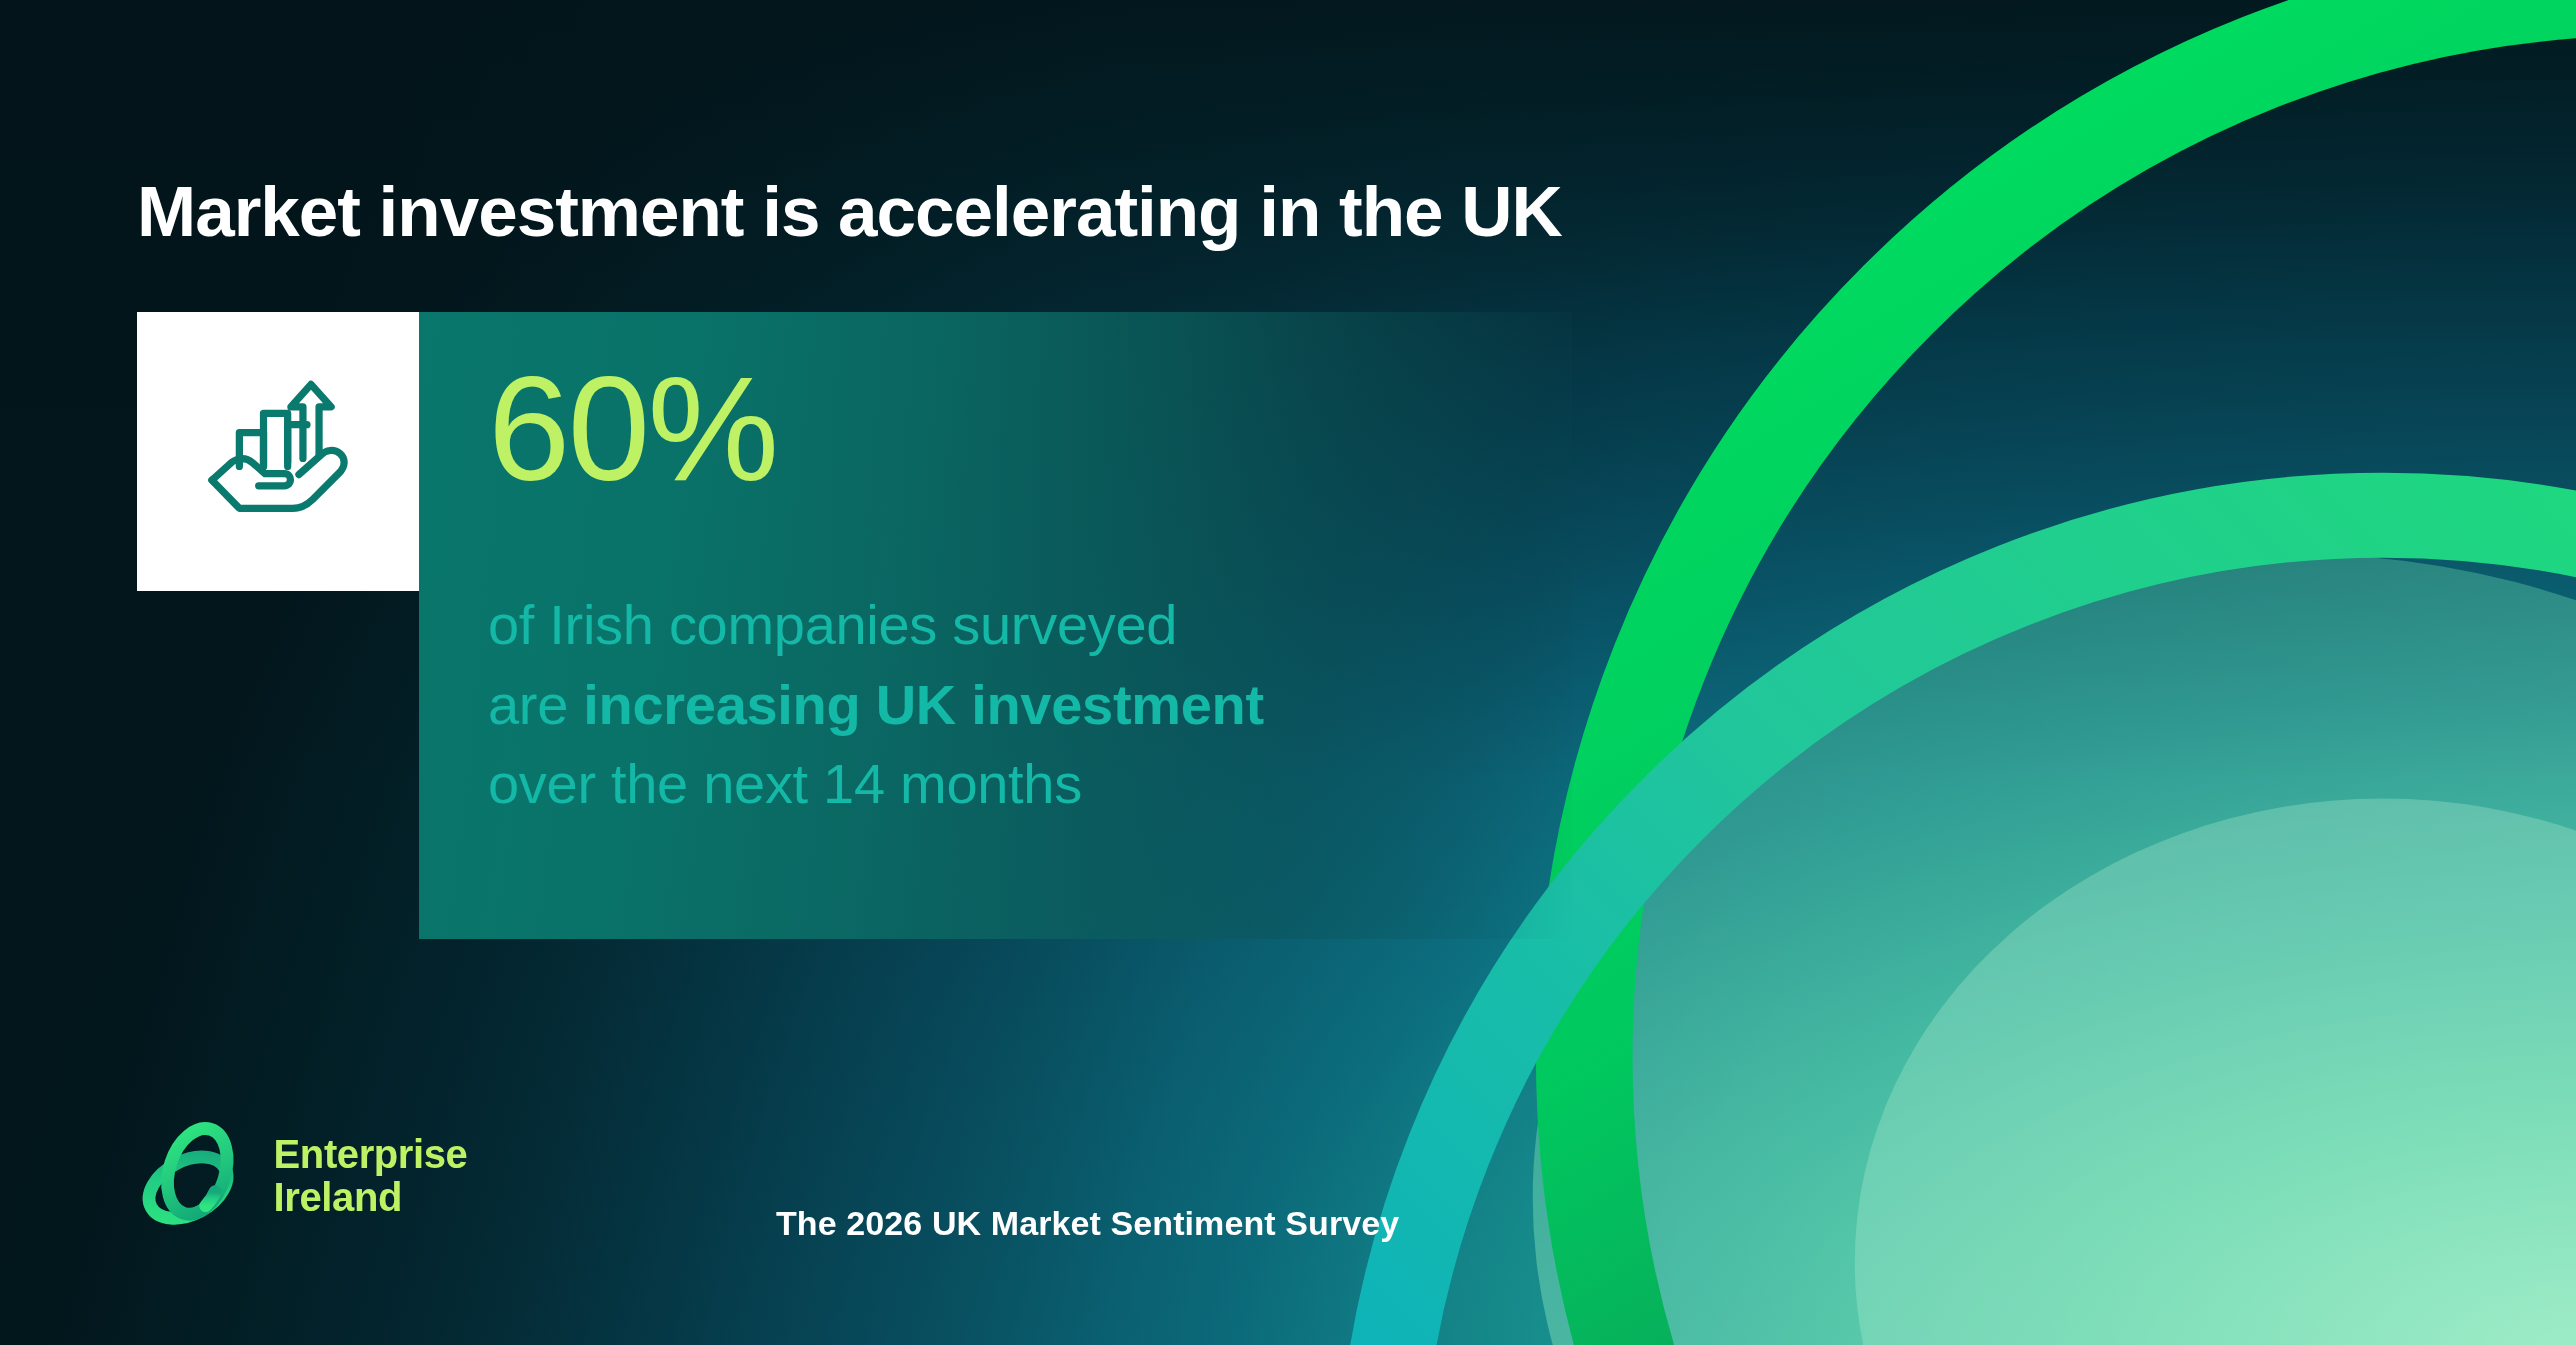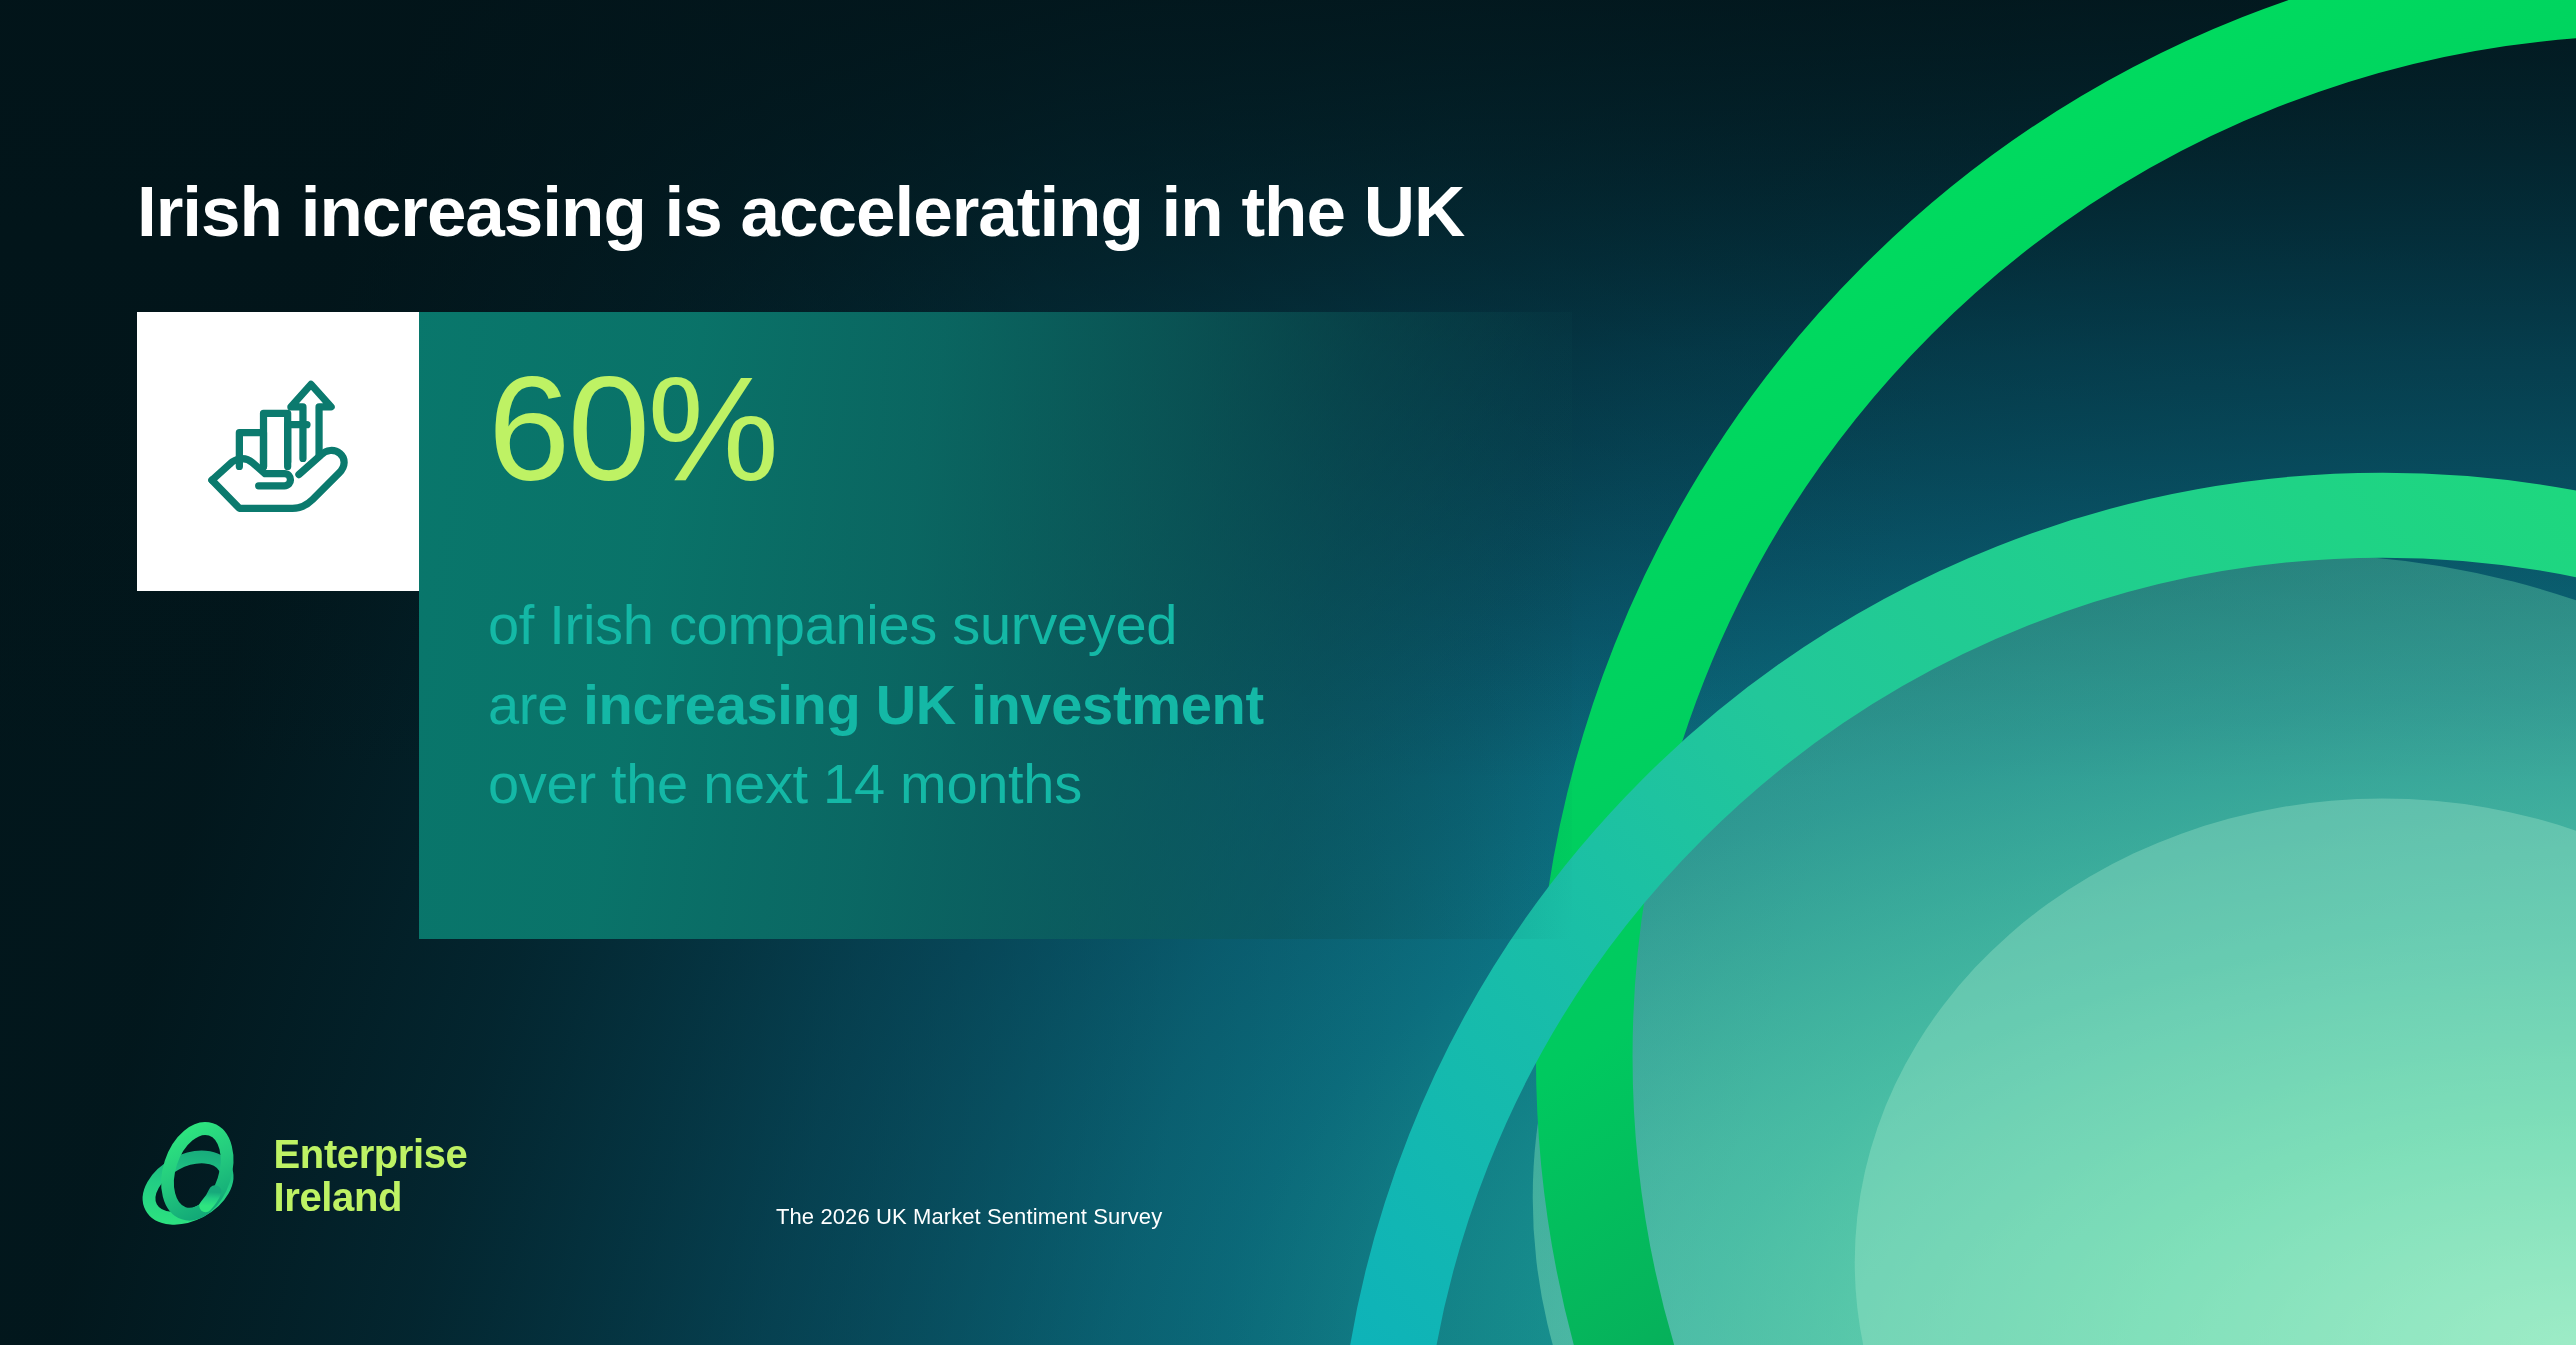--- a/index.html
+++ b/index.html
@@ -138,22 +138,22 @@
     font-weight: 700;
     letter-spacing: -0.4px;
   }
 
   
   .caption {
     position: absolute;
     left: 776px;
     top: 1204px;
     color: #ffffff;
-    font-size: 22px;
-    font-weight: 400;
+    font-size: 34px;
+    font-weight: 700;
     letter-spacing: 0.1px;
   }
 </style>
 </head>
 <body>
 
 <div id="stage">
 
   <div class="bg-base"></div>
   <div class="bg-dark-left"></div>
@@ -197,21 +197,21 @@
                  L 2560 2200
                  A 1560 1560 0 0 1 4120 640
                  Z" fill="none"></path>
         <circle cx="4120" cy="1640" r="1660" fill="none" stroke="url(#gGreen)" stroke-width="150"></circle>
 
         <circle cx="3700" cy="2360" r="1560" fill="none" stroke="url(#gTeal)" stroke-width="132"></circle>
       </g>
     </svg>
   </div>
 
-  <h1 class="headline">Irish increasing is accelerating in the UK</h1>
+  <h1 class="headline">Market investment is accelerating in the UK</h1>
 
   <div class="panel"></div>
 
   <div class="icon-box">
     <svg viewBox="0 0 200 200" xmlns="http://www.w3.org/2000/svg">
       <g fill="none" stroke="#0b7a6e" stroke-width="9" stroke-linecap="round" stroke-linejoin="round">
 
         <path d="M52 118 L52 76 L82 76 L82 118"></path>
 
         <path d="M82 118 L82 52 L112 52 L112 118"></path>

